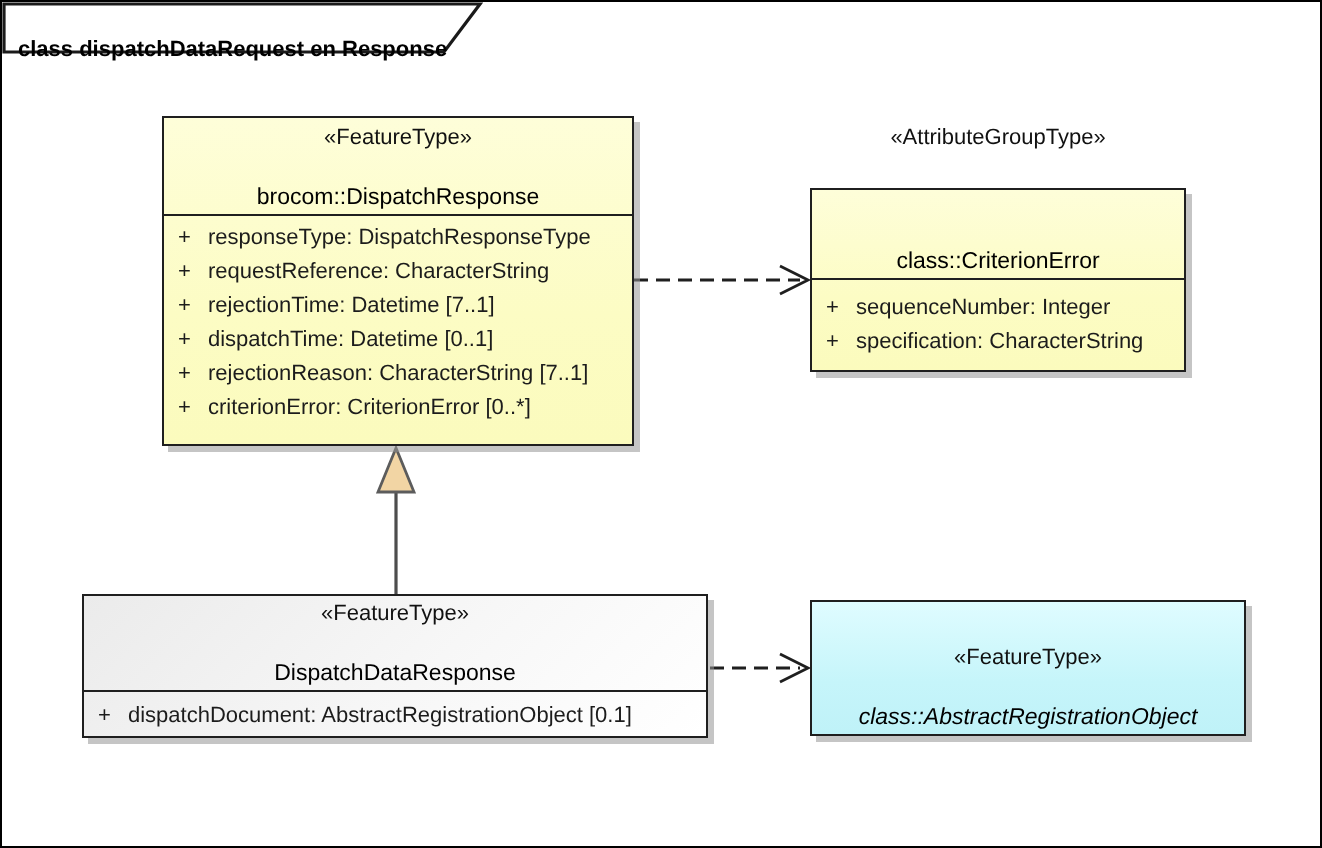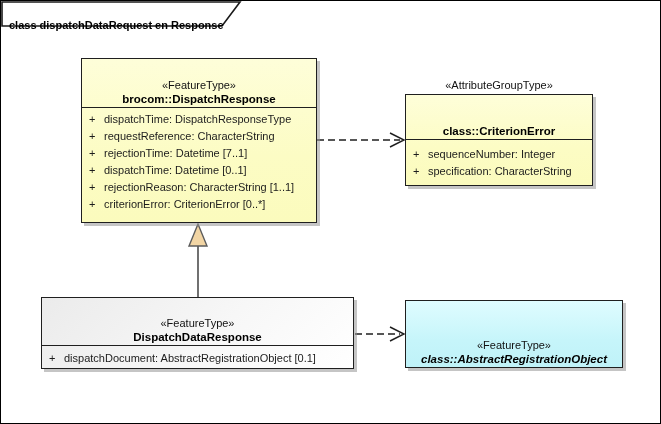--- a/index.html
+++ b/index.html
@@ -54,24 +54,24 @@
   .box-header.no-divider { border-bottom: none; height: 100%; }
 
   .stereotype {
     font-size: 11px;
     color: #111111;
     line-height: 14px;
     white-space: nowrap;
   }
   .class-name {
     font-size: 11.5px;
-    font-weight: bold;
+    font-weight: normal;
     color: #000000;
     line-height: 15px;
-    margin-top: 0;
+    margin-top: 16px;
     white-space: nowrap;
   }
   .class-name.abstract { font-style: italic; }
 
   .attr-section { padding-top: 2px; }
   .attr-row {
     display: flex;
     align-items: center;
     height: 17px;
     font-size: 11px;
@@ -129,37 +129,37 @@
   <div class="frame-label">class dispatchDataRequest en Response</div>
 
   <div class="uml-box yellow" id="box-dispatch-response">
     <div class="box-header">
       <div class="stereotype">«FeatureType»</div>
       <div class="class-name">brocom::DispatchResponse</div>
     </div>
     <div class="attr-section">
       <div class="attr-row">
         <span class="vis">+</span>
-        <span class="sig">dispatchTime: DispatchResponseType</span>
+        <span class="sig">responseType: DispatchResponseType</span>
       </div>
       <div class="attr-row">
         <span class="vis">+</span>
         <span class="sig">requestReference: CharacterString</span>
       </div>
       <div class="attr-row">
         <span class="vis">+</span>
         <span class="sig">rejectionTime: Datetime [7..1]</span>
       </div>
       <div class="attr-row">
         <span class="vis">+</span>
         <span class="sig">dispatchTime: Datetime [0..1]</span>
       </div>
       <div class="attr-row">
         <span class="vis">+</span>
-        <span class="sig">rejectionReason: CharacterString [1..1]</span>
+        <span class="sig">rejectionReason: CharacterString [7..1]</span>
       </div>
       <div class="attr-row">
         <span class="vis">+</span>
         <span class="sig">criterionError: CriterionError [0..*]</span>
       </div>
     </div>
   </div>
 
   <div class="uml-box yellow" id="box-criterion-error">
     <div class="box-header">

